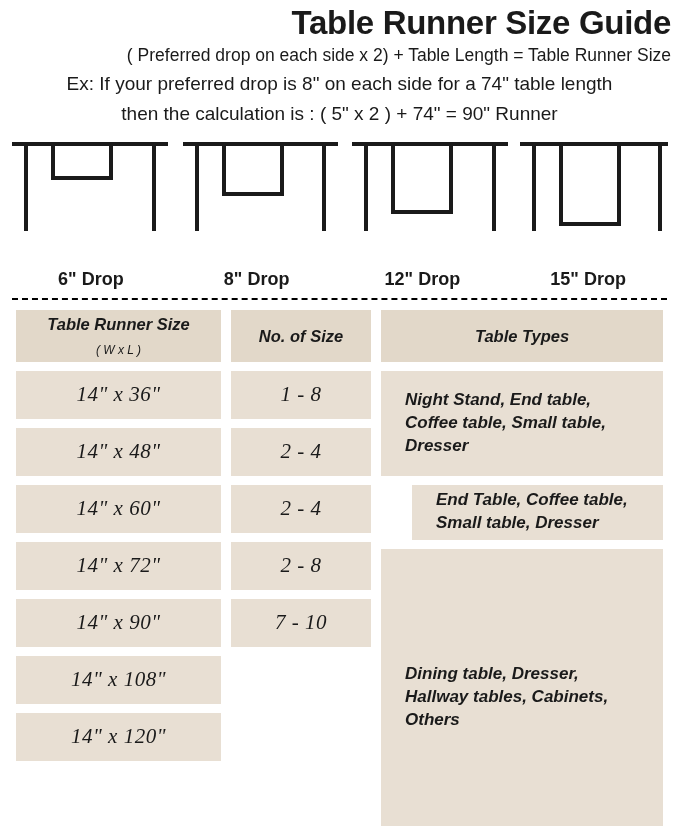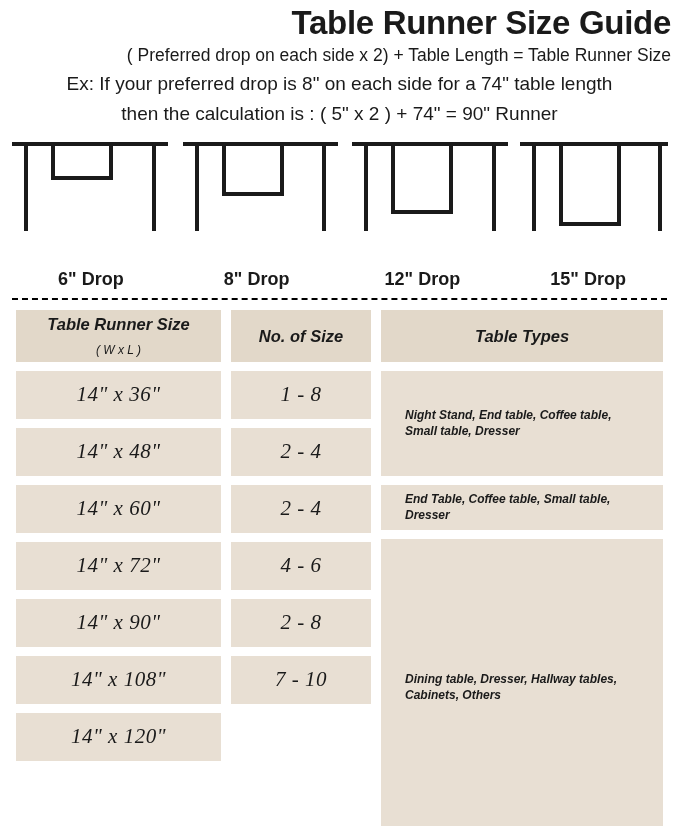--- a/index.html
+++ b/index.html
@@ -90,26 +90,26 @@
     font-size: 12px;
     margin-top: 10px;
   }
   .size-cell, .seat-cell {
     height: 48px;
     font-size: 21px;
     font-family: "Liberation Serif", serif;
     letter-spacing: 0.5px;
   }
   .type-cell {
-    font-size: 12px;
+    font-size: 17px;
     font-weight: bold;
     line-height: 1.35;
   }
   .t-row1 { height: 105px; }
-  .t-row2 { height: 45px; }
+  .t-row2 { height: 55px; margin-left: 31px; }
   .t-row3 { height: 297px; }
 </style>
 </head>
 <body>
 
 <div class="page">
 
   <div class="title">Table Runner Size Guide</div>
   <div class="formula">( Preferred drop on each side x 2) + Table Length = Table Runner Size</div>
   <div class="example">Ex: If your preferred drop is 8" on each side for a 74" table length</div>
@@ -167,21 +167,20 @@
       <div class="cell size-cell">14" x 120"</div>
     </div>
 
     <div class="col-seats">
       <div class="cell head-cell">
         <div class="h1">No. of Size</div>
       </div>
       <div class="cell seat-cell">1 - 8</div>
       <div class="cell seat-cell">2 - 4</div>
       <div class="cell seat-cell">2 - 4</div>
-      <div class="cell seat-cell">4 - 6</div>
       <div class="cell seat-cell">2 - 8</div>
       <div class="cell seat-cell">7 - 10</div>
     </div>
 
     <div class="col-types">
       <div class="cell head-cell">
         <div class="h1">Table Types</div>
       </div>
       <div class="cell type-cell t-row1">Night Stand, End table, Coffee table, Small table, Dresser</div>
       <div class="cell type-cell t-row2">End Table, Coffee table, Small table, Dresser</div>

